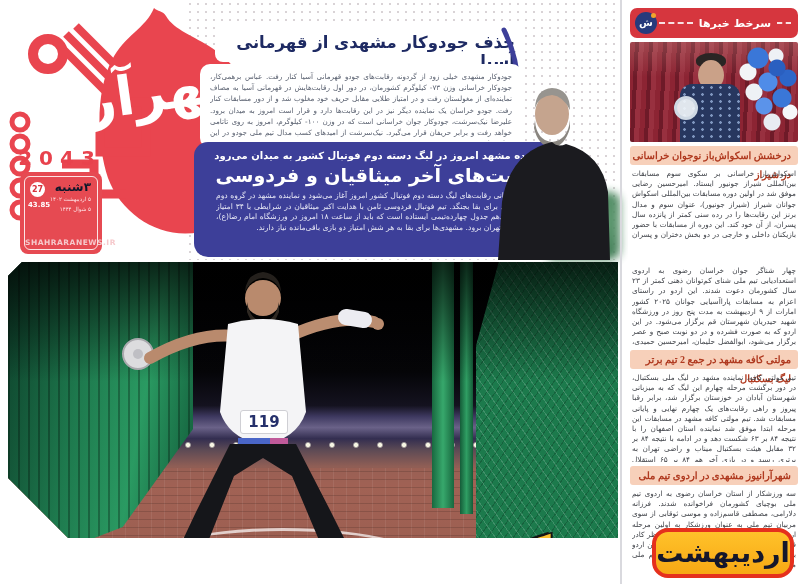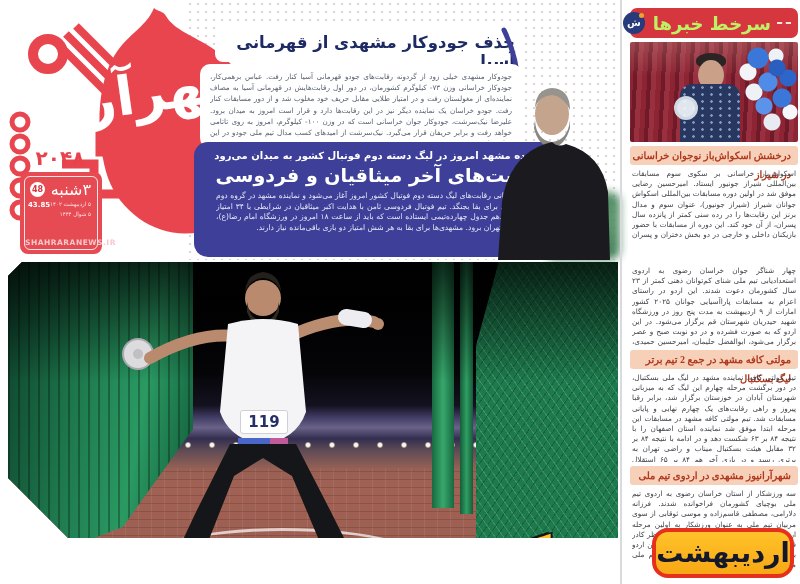--- a/index.html
+++ b/index.html
@@ -12,21 +12,21 @@
   .halftone{background-image:radial-gradient(circle,#d9d3d6 1px,transparent 1.4px);
             background-size:8px 8px;}
 
   
   .issue{color:#e8424d;font-weight:bold;font-size:20px;letter-spacing:7px;text-align:center;}
   .logo-cal{color:#fff;font-weight:bold;font-size:54px;transform:rotate(-8deg);text-align:center;
             line-height:64px;}
   .infobox{background:#e64a52;border-radius:8px;box-sizing:border-box;padding:4px;}
   .infobox .inner{border:1.5px solid rgba(255,255,255,.85);border-radius:6px;height:100%;
                   box-sizing:border-box;position:relative;}
-  .day{color:#ffffff;font-weight:normal;font-size:16px;text-align:right;padding:3px 6px 0 0;}
+  .day{color:#0f172a;font-weight:bold;font-size:12px;text-align:right;padding:3px 6px 0 0;}
   .dates{color:#ffe3e5;font-size:5.5px;text-align:right;padding:2px 6px 0 0;line-height:7.5px;}
   .badge{position:absolute;left:5px;top:5px;width:15px;height:15px;border-radius:50%;background:#fff;
          color:#d6333e;font-size:8px;font-weight:bold;text-align:center;line-height:15px;}
   .greg{position:absolute;left:3px;top:24px;color:#fff;font-size:7px;font-weight:bold;}
   .site{position:absolute;left:0;right:0;bottom:2px;color:#f6c9cc;font-size:7.5px;font-weight:bold;
         text-align:center;letter-spacing:.5px;}
 
   
   .headline-bg{background:#fff;border-radius:8px;}
   .h1-navy{color:#1e2a63;font-weight:bold;font-size:16.5px;text-align:right;}
@@ -81,21 +81,21 @@
                             2px 2px 0 #141414,0 3px 0 #141414;}
   .navy-strip{background:#232a5e;}
   .credit{color:#9a9a9a;font-size:6px;writing-mode:vertical-rl;transform:rotate(180deg);
           letter-spacing:1px;}
 
   
   .sidebar{left:628px;top:0;width:172px;height:584px;background:#fff;}
   .divider{left:620px;top:0;width:2px;height:584px;background:#d9d9de;}
   .side-head{left:2px;top:8px;width:168px;height:30px;background:#d6363e;border-radius:7px;
              display:flex;flex-direction:row-reverse;align-items:center;padding:0 5px;box-sizing:border-box;}
-  .side-head .lbl{color:#bef264;font-weight:bold;font-size:18px;white-space:nowrap;margin:0 4px;}
+  .side-head .lbl{color:#ffffff;font-weight:bold;font-size:11px;white-space:nowrap;margin:0 4px;}
   .hdash{flex:1;border-top:2px dashed rgba(255,255,255,.85);height:0;margin:0 2px;}
   .hdash.short{flex:0 0 14px;}
   .logo-circle{width:22px;height:22px;border-radius:50%;background:#273a7c;position:relative;
                color:#fff;font-size:10px;font-weight:bold;text-align:center;line-height:22px;flex:0 0 22px;}
   .logo-circle i{position:absolute;right:1px;top:1px;width:5px;height:5px;border-radius:50%;
                  background:#f0a32c;}
   .boyphoto{left:2px;top:42px;width:168px;height:100px;overflow:hidden;border-radius:2px;
      background-image:
        radial-gradient(circle at 128px 16px,#3a77d8 0 10px,transparent 11px),
        radial-gradient(circle at 147px 26px,#2a5fc0 0 8px,transparent 9px),
@@ -145,28 +145,28 @@
       <circle cx="16" cy="142" r="8" stroke-width="5"></circle>
       <circle cx="16" cy="164" r="8" stroke-width="5"></circle>
       <circle cx="16" cy="186" r="8" stroke-width="5"></circle>
       <circle cx="16" cy="208" r="8" stroke-width="5"></circle>
       <path d="M118,100 L142,100 L142,150 L96,150 L96,128" stroke-width="9"></path>
       <path d="M58,162 L90,162 L90,192 L122,192" stroke-width="9"></path>
     </g>
   </svg>
   <div class="abs logo-cal rtl" style="left:120px;top:56px;width:142px;height:150px;">شهرآرا</div>
 
-  <div class="abs issue rtl" style="left:10px;top:146px;width:100px;">۲۰۴۸</div>
+  <div class="abs issue rtl" style="left:10px;top:146px;width:100px;">2043</div>
 
   <div class="abs infobox" style="left:20px;top:172px;width:82px;height:82px;">
     <div class="inner">
       <div class="day rtl">۳شنبه</div>
       <div class="dates rtl">۵ اردیبهشت ۱۴۰۲</div>
       <div class="dates rtl">۵ شوال ۱۴۴۴</div>
-      <div class="badge">48</div>
+      <div class="badge">27</div>
       <div class="greg">43.85</div>
       <div class="site">SHAHRARANEWS.IR</div>
     </div>
   </div>
 
   <div class="abs headline-bg" style="left:215px;top:26px;width:310px;height:36px;"></div>
   <div class="abs h1-navy rtl" style="left:215px;top:33px;width:300px;">حذف جودوکار مشهدی از قهرمانی آسیا</div>
   <svg class="abs" style="left:498px;top:26px;" width="34" height="124" viewBox="0 0 34 124">
     <path d="M6,4 Q34,62 6,120" fill="none" stroke="#3d3f99" stroke-width="5" stroke-linecap="round"></path>
   </svg>

